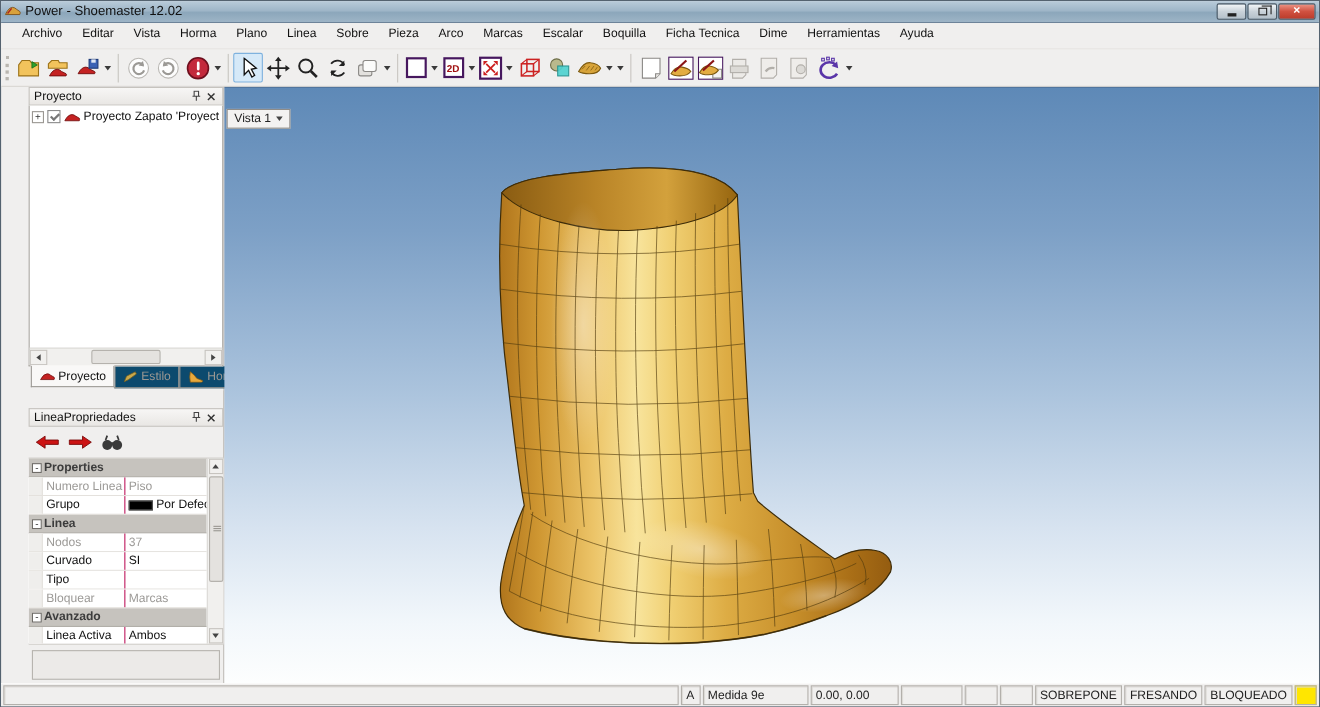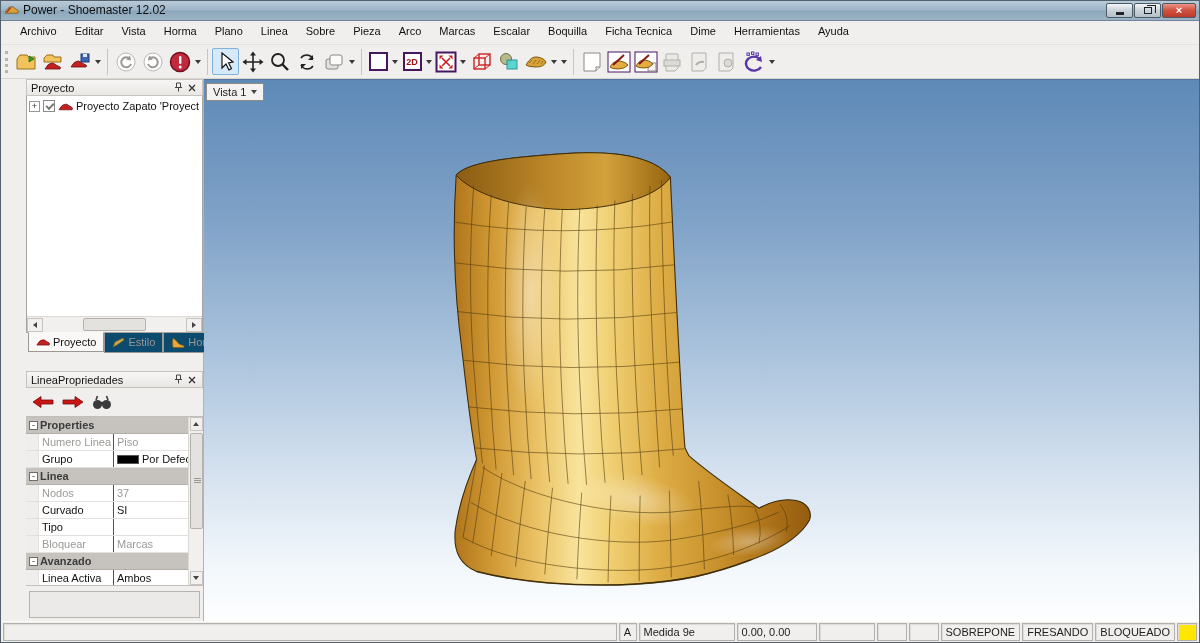--- a/index.html
+++ b/index.html
@@ -81,21 +81,21 @@
   .swatch{width:22px;height:9px;background:#000;border:1px solid #555;flex:0 0 auto;}
   .vscroll{width:15px;flex:0 0 15px;background:#f1f0ee;border-left:1px solid #dcdad6;display:flex;flex-direction:column;align-items:center;}
   .vtrack{flex:1;width:13px;position:relative;}
   .vthumb{position:absolute;top:2px;height:96px;left:0;width:13px;background:#e4e2df;border:1px solid #b5b2ad;border-radius:2px;}
   .vthumb .grip{position:absolute;left:3px;top:44px;width:7px;border-top:1px solid #9a9792;box-shadow:0 2px 0 #9a9792,0 4px 0 #9a9792;height:1px;}
   .descbox{margin:5px 3px 3px;height:44px;background:#eceae8;border:1px solid #b7b4af;}
 
   
   .viewport{flex:1;position:relative;min-width:0;border-top:1px solid #51759e;
     background:linear-gradient(180deg,#5e89b7 0%,#7da0c6 24%,#a9c2dc 50%,#d7e3f0 74%,#f2f7fb 90%,#fdfefe 100%);}
-  .vista-tab{position:absolute;left:2px;top:3px;display:flex;align-items:center;gap:5px;padding:2px 6px;background:#f3f2f1;
+  .vista-tab{position:absolute;left:2px;top:19px;display:flex;align-items:center;gap:5px;padding:2px 6px;background:#f3f2f1;
     border:1px solid #8f8c88;color:#222;z-index:3;}
   .bootsvg{position:absolute;left:0;top:0;width:100%;height:100%;}
 
   
   .statusbar{height:21px;flex:0 0 21px;display:flex;align-items:stretch;background:#f0efee;border-top:1px solid #fbfaf9;padding:1px 2px;gap:2px;}
   .scell{border:1px solid #b3b0ab;box-shadow:inset 1px 1px 0 #dddbd7;background:#f0efee;display:flex;align-items:center;padding:0 4px;white-space:nowrap;overflow:hidden;color:#222;}
   .scell.grower{flex:1;}
   .sw-yellow{width:20px;flex:0 0 20px;background:#ffe600;}
 </style>
 </head>

